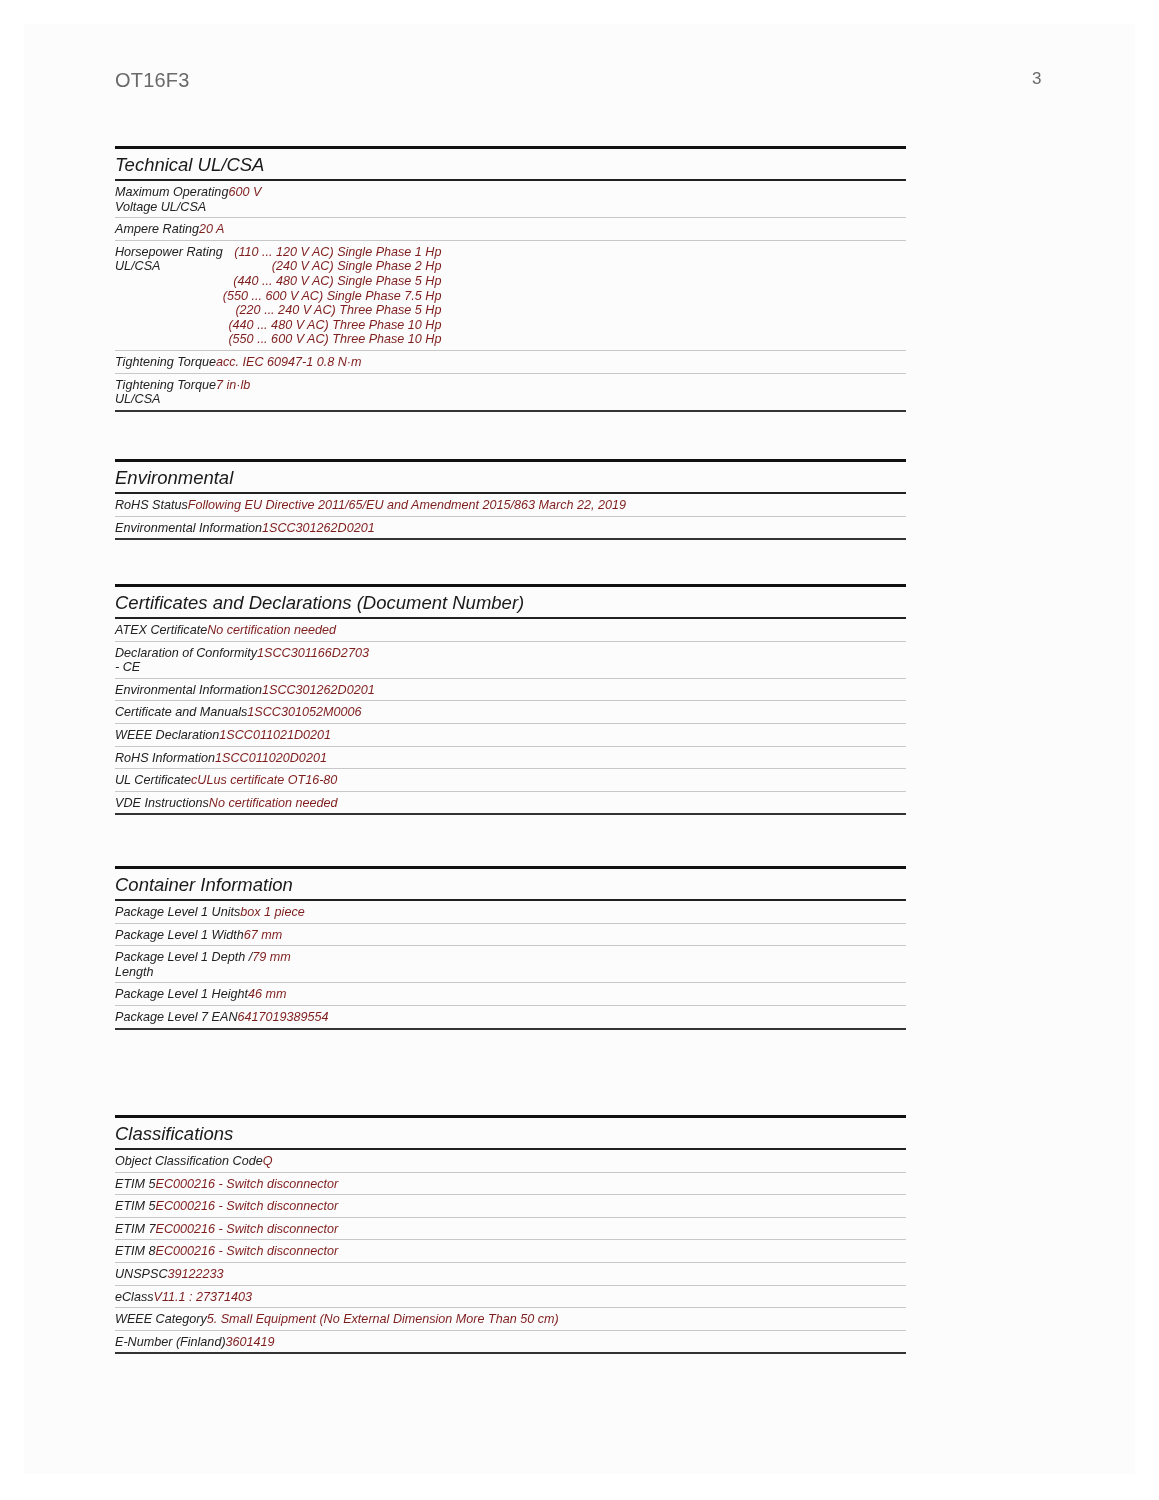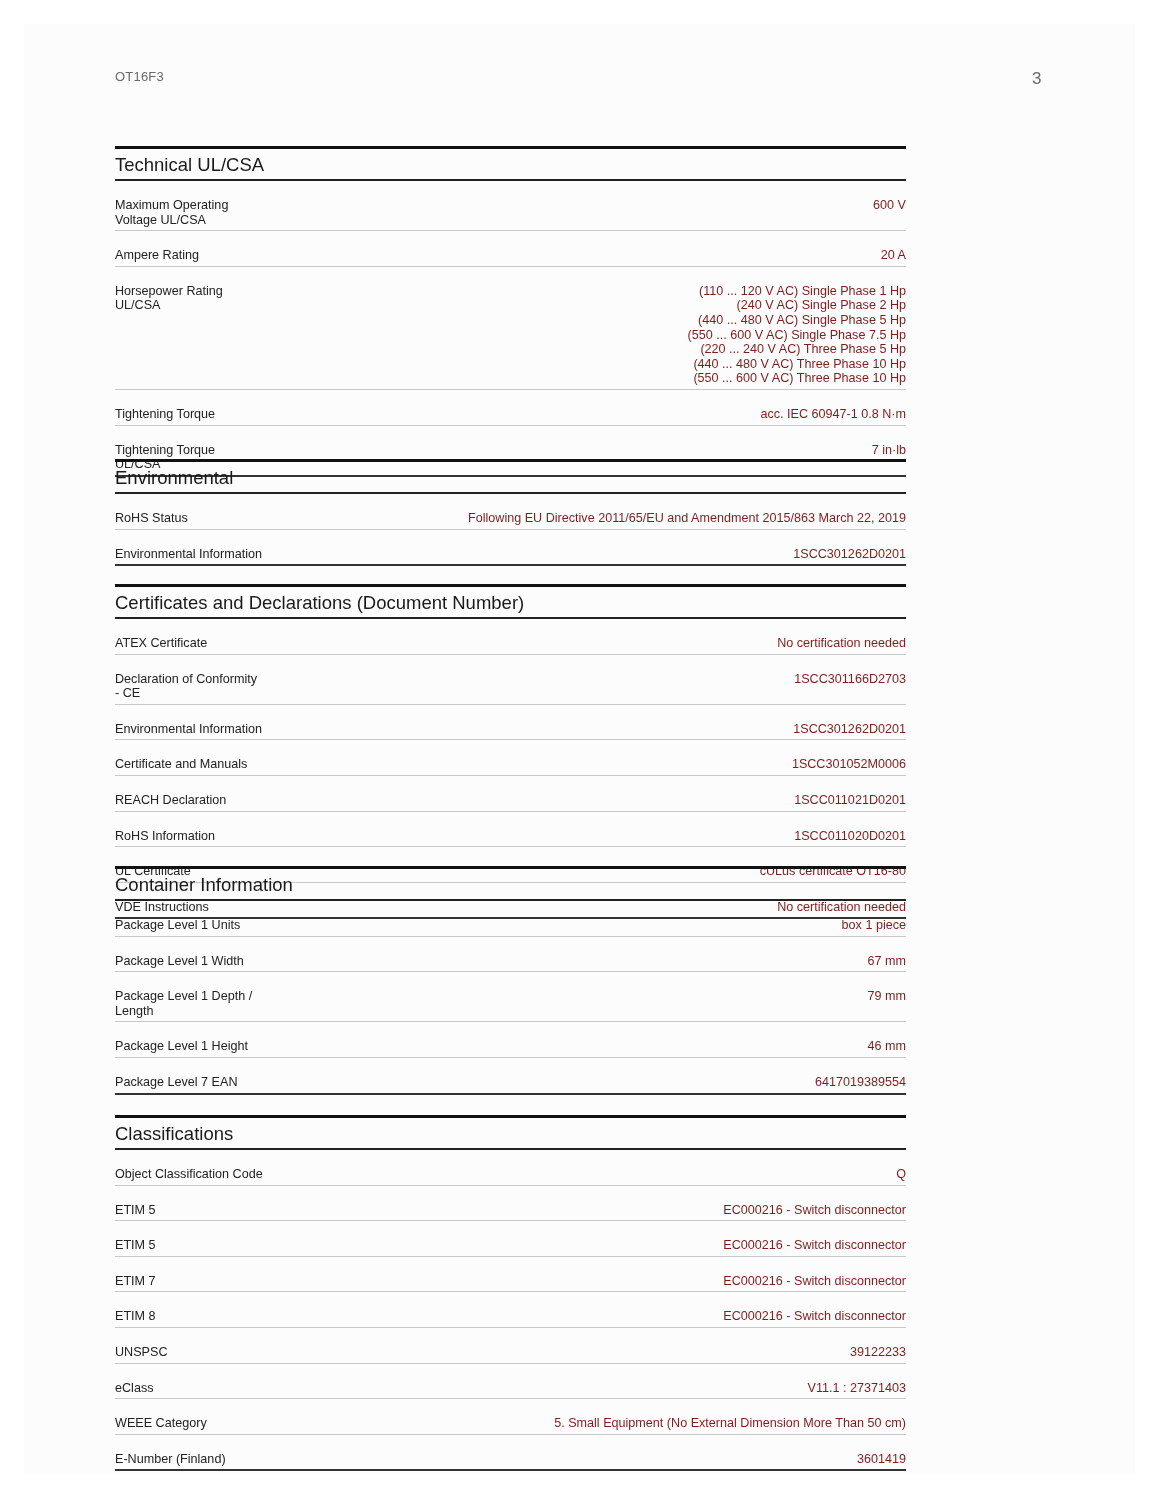--- a/index.html
+++ b/index.html
@@ -1,25 +1,25 @@
 <!DOCTYPE html>
 <html><head>
 <meta charset="utf-8">
 <style>
   html, body { margin: 0; padding: 0; background: #ffffff; }
   body { width: 1159px; height: 1500px; position: relative; overflow: hidden;
          font-family: "Liberation Sans", sans-serif; color: #222; }
   .page { position: absolute; left: 24px; top: 24px; width: 1111px; height: 1450px; background: #fcfcfc; }
-  .doc-title { position: absolute; left: 115px; top: 69px; font-size: 13px; color: #6a6a6a; letter-spacing: 0.2px; }
+  .doc-title { position: absolute; left: 115px; top: 69px; font-size: 20px; color: #6a6a6a; letter-spacing: 0.2px; }
   .page-num { position: absolute; left: 1032px; top: 69px; font-size: 17px; color: #6a6a6a; }
-  .section { position: absolute; left: 115px; width: 791px; }
+  .section { position: absolute; left: 115px; width: 791px; font-style: italic; }
   .sec-head { border-top: 3.5px solid #111; border-bottom: 2px solid #222; height: 30px; box-sizing: content-box; }
   .sec-title { font-size: 18.5px; color: #1a1a1a; line-height: 31px; padding-top: 0px; display: block; }
-  .row { display: flex; justify-content: space-between; align-items: flex-start;
-         border-bottom: 1.5px solid #c8c8c8; padding: 17px 0 3px 0; font-size: 12.6px; line-height: 14.6px; }
+  .row { display: flex; align-items: flex-start;
+         border-bottom: 1.5px solid #c8c8c8; padding: 4px 0 3px 0; font-size: 12.6px; line-height: 14.6px; }
   .row:last-child { border-bottom: 2px solid #333; }
   .label { flex: 0 0 auto; max-width: 160px; color: #222; }
   .label.wide { max-width: 360px; }
   .value { text-align: right; color: #7f1d1d; white-space: pre-line; }
 </style>
 </head>
 <body>
 
 <div class="page"></div>
 
@@ -85,21 +85,21 @@
     </div>
     <div class="row">
       <span class="label wide">Environmental Information</span>
       <span class="value">1SCC301262D0201</span>
     </div>
     <div class="row">
       <span class="label wide">Certificate and Manuals</span>
       <span class="value">1SCC301052M0006</span>
     </div>
     <div class="row">
-      <span class="label wide">REACH Declaration</span>
+      <span class="label wide">WEEE Declaration</span>
       <span class="value">1SCC011021D0201</span>
     </div>
     <div class="row">
       <span class="label wide">RoHS Information</span>
       <span class="value">1SCC011020D0201</span>
     </div>
     <div class="row">
       <span class="label wide">UL Certificate</span>
       <span class="value">cULus certificate OT16-80</span>
     </div>

